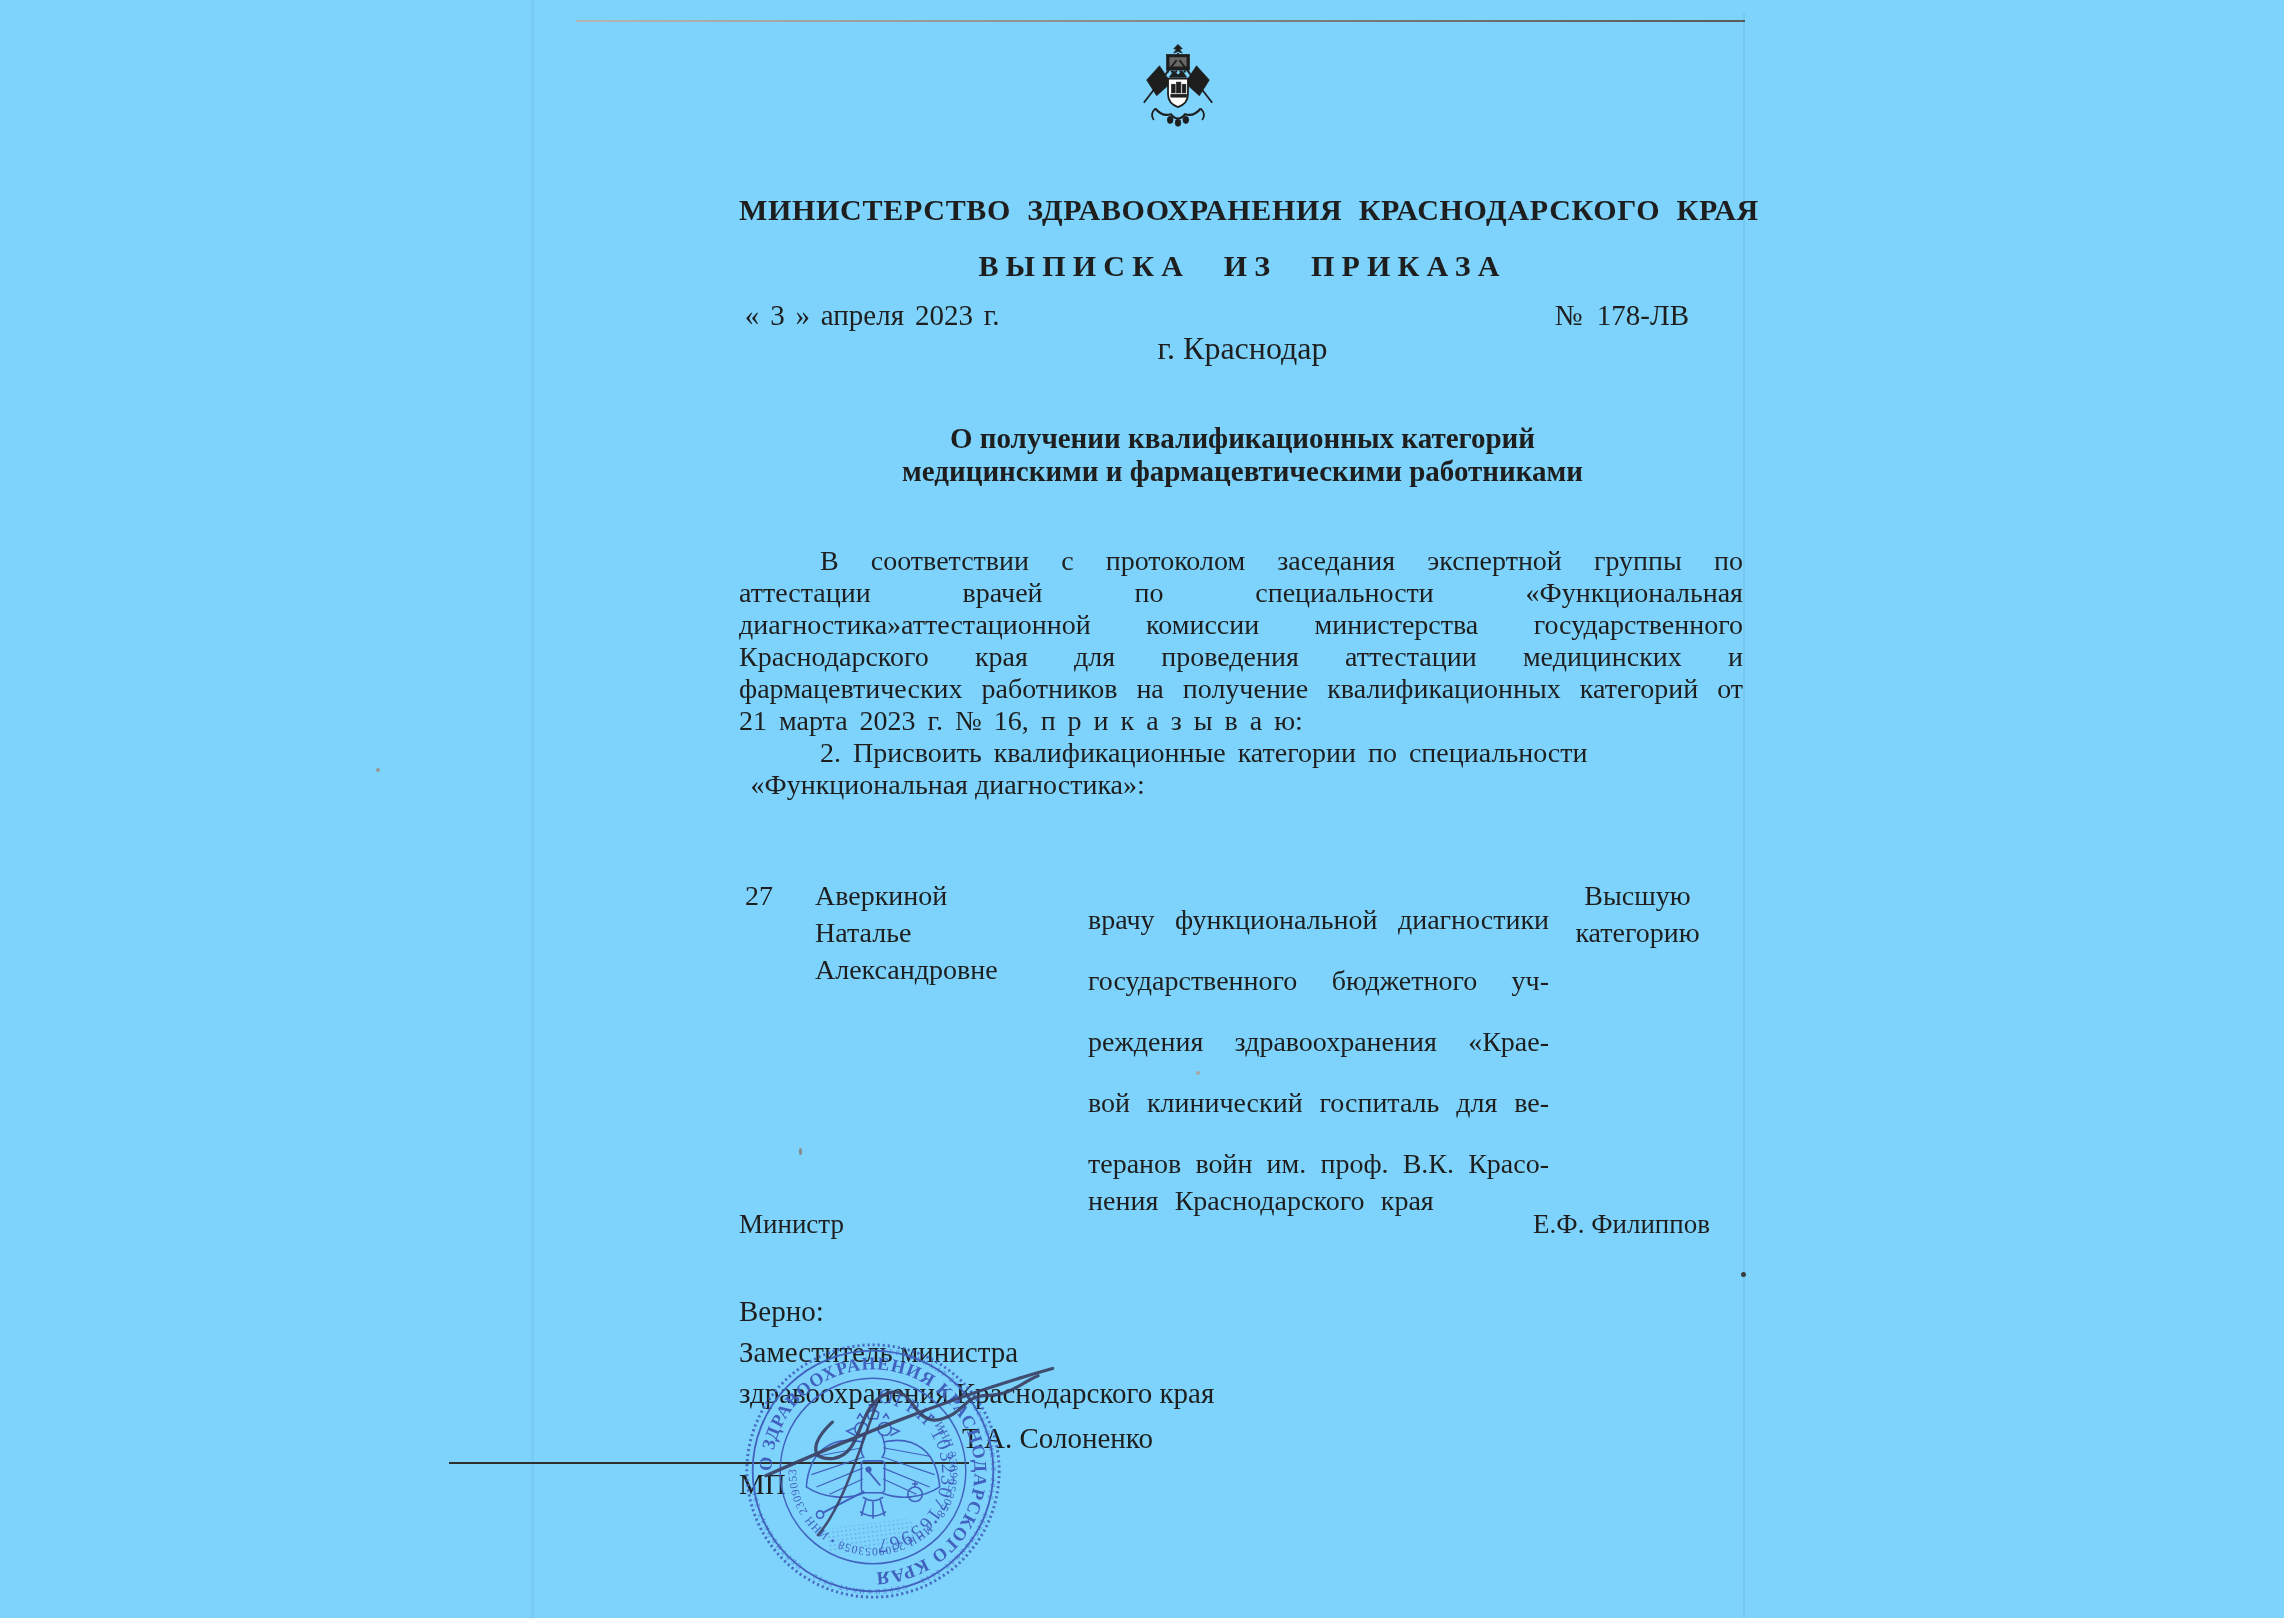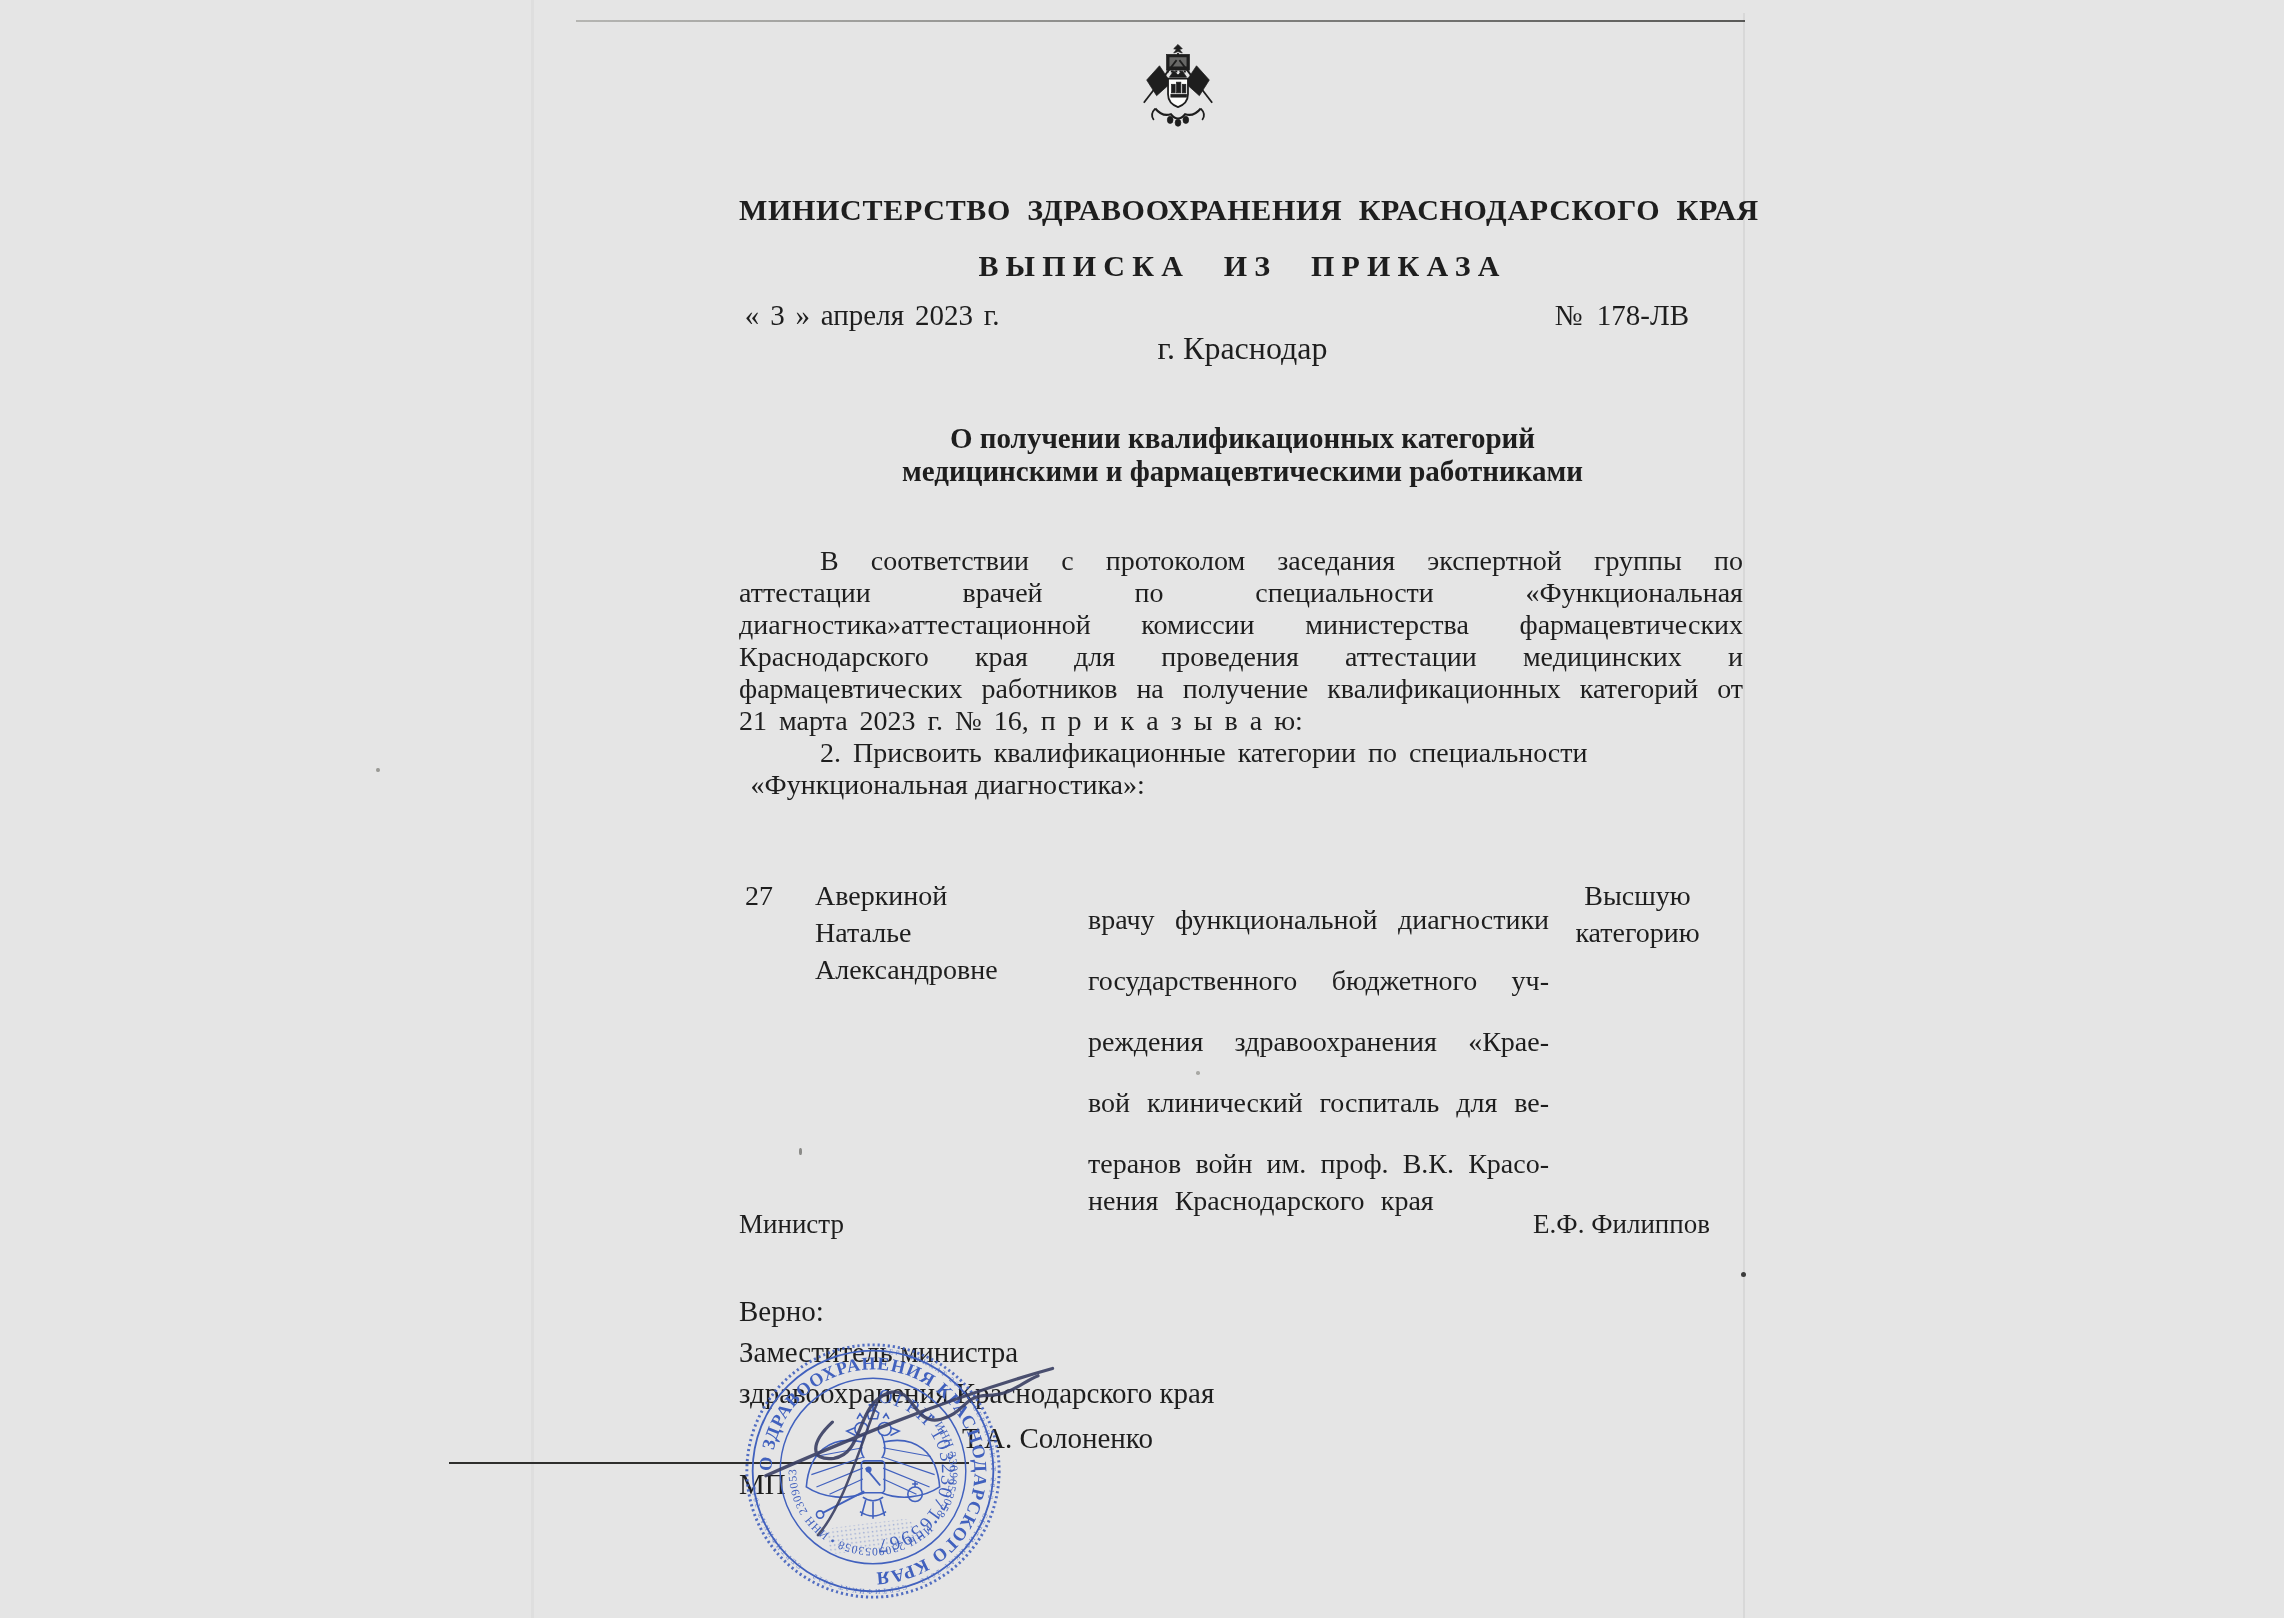--- a/index.html
+++ b/index.html
@@ -1,20 +1,20 @@
 <!DOCTYPE html>
 <html style="--stamp: #4161be; --ink: #3a3f63;font-size:11.6px"><head>
 <meta charset="utf-8">
 <style>
   :root { --stamp:#4161be; --ink:#3a3f63; --txt:#1e1e1e; }
   html,body { margin:0; padding:0; }
   body { background:#f7f7f5; }
   #canvas {
     position:relative; width:2284px; height:1618px;
-    background:#e5e5e5; overflow:hidden;
+    background:#7dd3fc; overflow:hidden;
     font-family:"Liberation Serif","DejaVu Serif",serif;
     color:var(--txt);
   }
   .abs { position:absolute; }
   
   .top-edge { left:576px; top:20px; width:1169px; height:2.2px;
     background:linear-gradient(to right,#b5b5b2,#5a5a58); }
   .right-edge { left:1743px; top:13px; width:2.2px; height:1605px; background:rgba(60,60,60,.07); }
   .left-edge { left:531px; top:0; width:2.9px; height:1618px; background:rgba(60,60,60,.045); }
   .speck { border-radius:50%; }
@@ -112,21 +112,21 @@
   <div class="abs city">г. Краснодар</div>
 
   <div class="abs title">
     <div>О получении квалификационных категорий</div>
     <div>медицинскими и фармацевтическими работниками</div>
   </div>
 
   <div class="abs para">
     <div class="pline ind">В соответствии с протоколом заседания экспертной группы по</div>
     <div class="pline">аттестации врачей по специальности «Функциональная</div>
-    <div class="pline">диагностика»аттестационной комиссии министерства фармацевтических</div>
+    <div class="pline">диагностика»аттестационной комиссии министерства государственного</div>
     <div class="pline">Краснодарского края для проведения аттестации медицинских и</div>
     <div class="pline">фармацевтических работников на получение квалификационных категорий от</div>
     <div class="lline ws">21 марта 2023 г. № 16, п р и к а з ы в а ю:</div>
     <div class="lline ind ws">2. Присвоить квалификационные категории по специальности</div>
     <div class="lline ind2">«Функциональная диагностика»:</div>
   </div>
 
   <div class="abs tbl col-num">27</div>
   <div class="abs tbl col-name">
     <div>Аверкиной</div>

